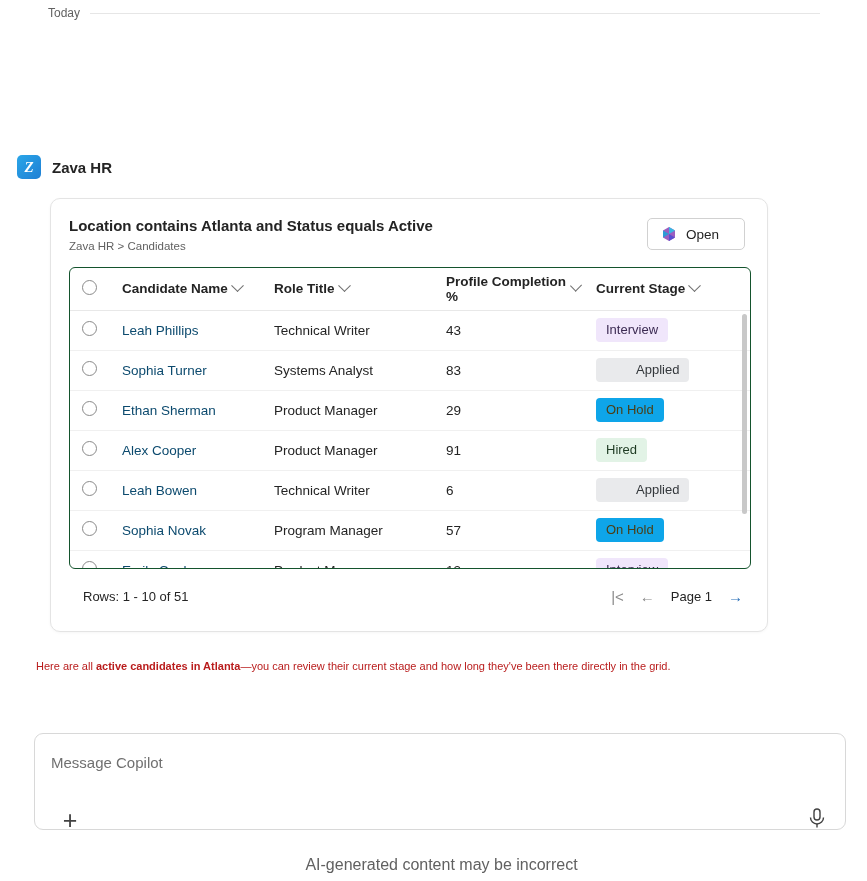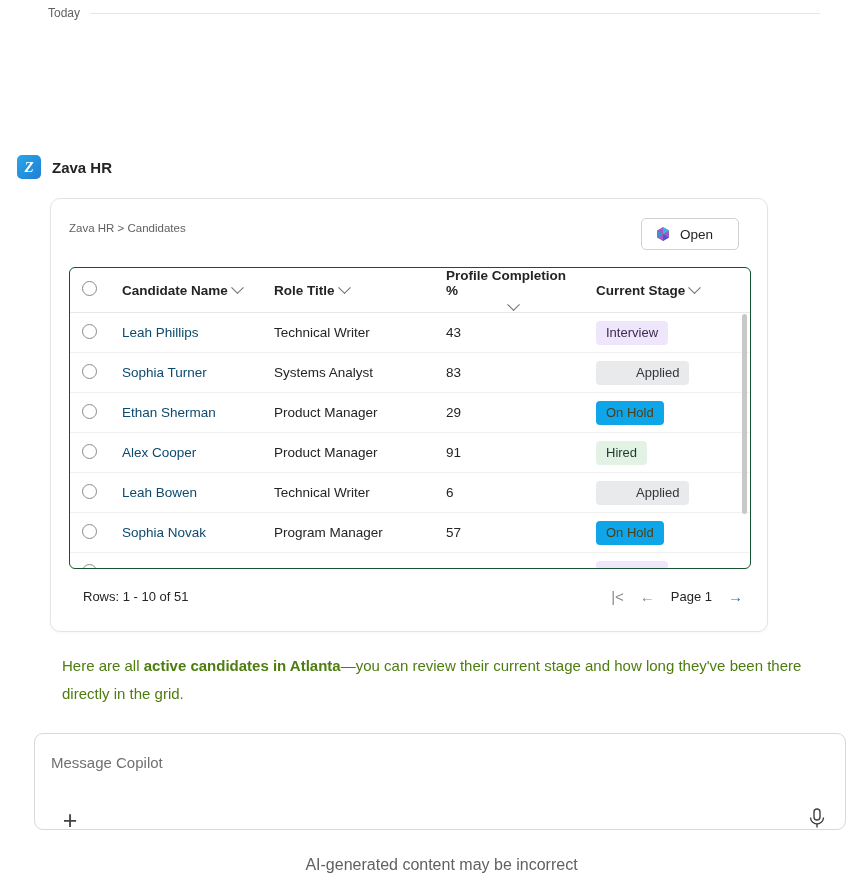--- a/index.html
+++ b/index.html
@@ -101,21 +101,21 @@
     line-height: 18px;
   }
   .card-sub {
     font-size: 11.5px;
     color: #616161;
     margin-top: 4px;
     line-height: 14px;
   }
   .open-btn {
     position: absolute;
-    right: 28px; top: 19px;
+    right: 22px; top: 19px;
     height: 32px;
     min-width: 98px;
     border: 1px solid #d1d1d1;
     border-radius: 5px;
     background: #ffffff;
     display: flex;
     align-items: center;
     gap: 9px;
     padding: 0 13px;
     cursor: pointer;
@@ -155,21 +155,21 @@
   }
   table.grid tbody tr {
     border-bottom: 1px solid #f0f0f0;
   }
   .col-check { width: 44px; }
   .col-name  { width: 152px; }
   .col-role  { width: 172px; }
   .col-pct   { width: 150px; }
   .col-stage { width: 164px; }
   .th-inner { display: flex; align-items: center; gap: 5px; }
-  .th-inner.right { justify-content: space-between; flex-direction: column; }
+  .th-inner.right { justify-content: space-between; }
   .caret {
     display: inline-block;
     width: 9px; height: 9px;
     border-right: 1.4px solid #707070;
     border-bottom: 1.4px solid #707070;
     transform: rotate(45deg) translate(-2px,-2px);
   }
   .radio {
     width: 15px; height: 15px;
     border: 1.3px solid #8a8a8a;
@@ -224,25 +224,25 @@
     cursor: pointer;
     line-height: 1;
     user-select: none;
   }
   .pg-btn.active { color: #2a6fb8; }
   .page-label { font-size: 13px; color: #242424; }
 
   
   .answer {
     position: absolute;
-    left: 62px; top: 652px;
+    left: 36px; top: 652px;
     width: 760px;
-    font-size: 15px;
+    font-size: 11px;
     line-height: 28px;
-    color: #4d7c0f;
+    color: #b91c1c;
   }
   .answer b { font-weight: 700; }
 
   
   .composer {
     position: absolute;
     left: 34px; top: 733px;
     width: 812px;
     height: 97px;
     border: 1px solid #d8d8d8;
@@ -296,20 +296,21 @@
 
 
   <div class="agent-row">
     <div class="agent-avatar">Z</div>
     <div class="agent-name">Zava HR</div>
   </div>
 
   <div class="card">
 
     <div class="card-header">
+      <div class="card-title">Location contains Atlanta and Status equals Active</div>
       <div class="card-sub">Zava HR &gt; Candidates</div>
 
       <div class="open-btn">
         <span>
           <svg class="hex-icon" viewBox="0 0 16 16" aria-hidden="true">
             <polygon points="8,1 14,4.5 14,11.5 8,15 2,11.5 2,4.5" fill="#9b5fc0"></polygon>
             <polygon points="8,1 14,4.5 8,8" fill="#38b6e3"></polygon>
             <polygon points="8,8 14,11.5 8,15" fill="#5a4fd1"></polygon>
             <polygon points="2,4.5 8,8 2,11.5" fill="#2c9ad6"></polygon>
           </svg>

